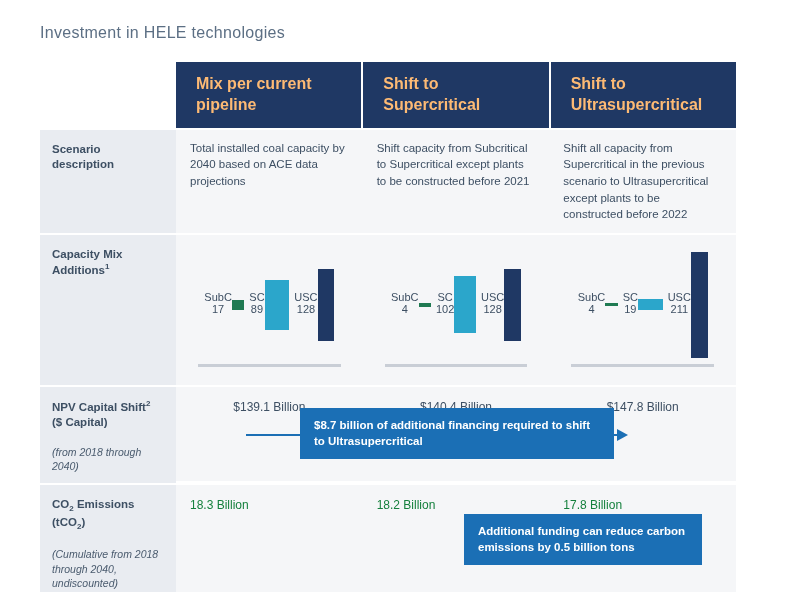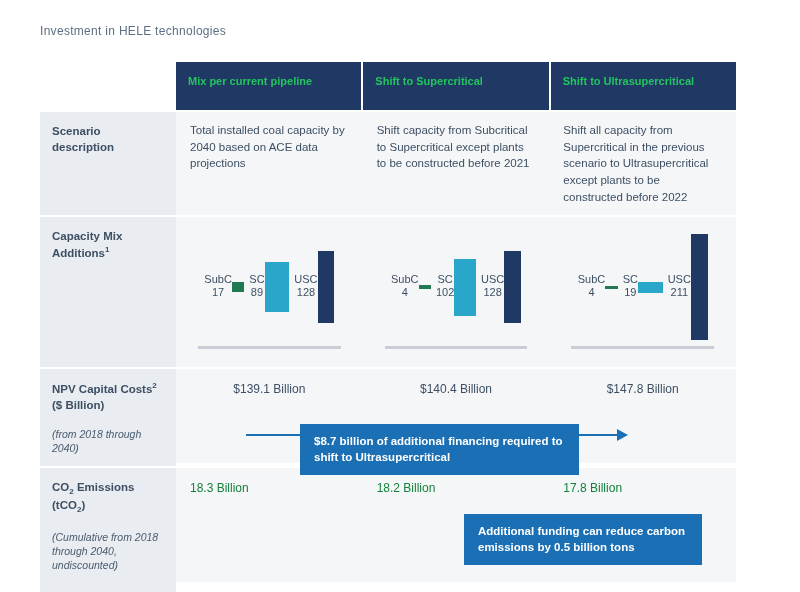--- a/index.html
+++ b/index.html
@@ -16,21 +16,21 @@
   }
   .page {
     position: relative;
     width: 800px;
     height: 592px;
   }
   .title {
     position: absolute;
     left: 40px;
     top: 24px;
-    font-size: 12px;
+    font-size: 16px;
     color: #5c6f84;
     letter-spacing: 0.3px;
   }
 
   
   .grid {
     position: absolute;
     left: 40px;
     top: 62px;
     width: 696px;
@@ -83,24 +83,24 @@
     background: #ffffff;
   }
   .hdr-body {
     flex: 1 1 auto;
     display: flex;
     gap: 2px;
   }
   .hdr-cell {
     flex: 1 1 0;
     background: #1f3864;
-    color: #22c55e;
-    font-size: 11px;
+    color: #fdba74;
+    font-size: 16px;
     font-weight: bold;
-    padding: 12px 12px;
+    padding: 12px 20px;
     box-sizing: border-box;
     min-height: 50px;
     line-height: 1.3;
     border-bottom: 2px solid #ffffff;
   }
 
   
   .chart-cell {
     position: relative;
     height: 150px;
@@ -180,22 +180,22 @@
     background: #1b6fb5;
     color: #ffffff;
     font-size: 11.5px;
     font-weight: bold;
     line-height: 1.35;
     padding: 10px 14px;
     box-sizing: border-box;
   }
   #callout-financing {
     left: 300px;
-    top: 424px;
-    width: 279px;
+    top: 408px;
+    width: 314px;
   }
   #callout-emissions {
     left: 464px;
     top: 514px;
     width: 238px;
   }
   .arrow {
     position: absolute;
     left: 246px;
     top: 429px;
@@ -340,22 +340,22 @@
             </div>
             <div class="baseline"></div>
           </div>
         </div>
 
       </div>
     </div>
 
     <div class="row npv-row">
       <div class="rowlabel">
-        <span>NPV Capital Costs</span><sup>2</sup><br>
-        <span>($ Billion)</span>
+        <span>NPV Capital Shift</span><sup>2</sup><br>
+        <span>($ Capital)</span>
         <div class="sub">(from 2018 through 2040)</div>
       </div>
       <div class="rowbody" style="height:96px">
         <div class="cell npv-cell">$139.1 Billion</div>
         <div class="cell npv-cell">$140.4 Billion</div>
         <div class="cell npv-cell">$147.8 Billion</div>
       </div>
     </div>
 
     <div class="row">

